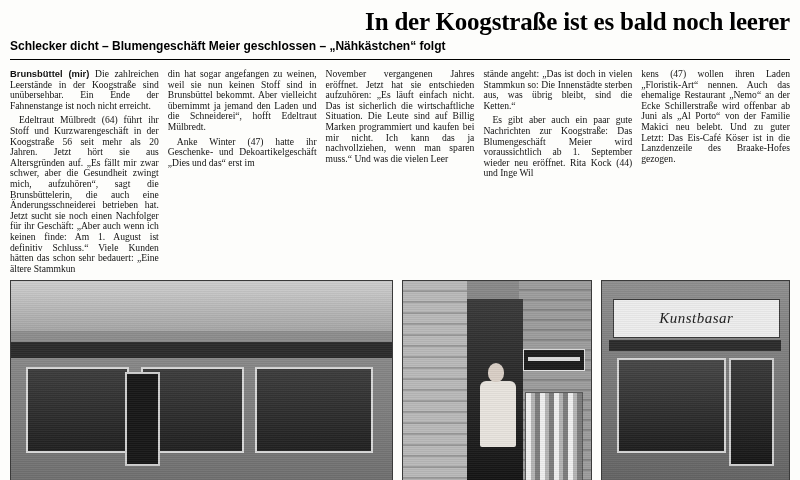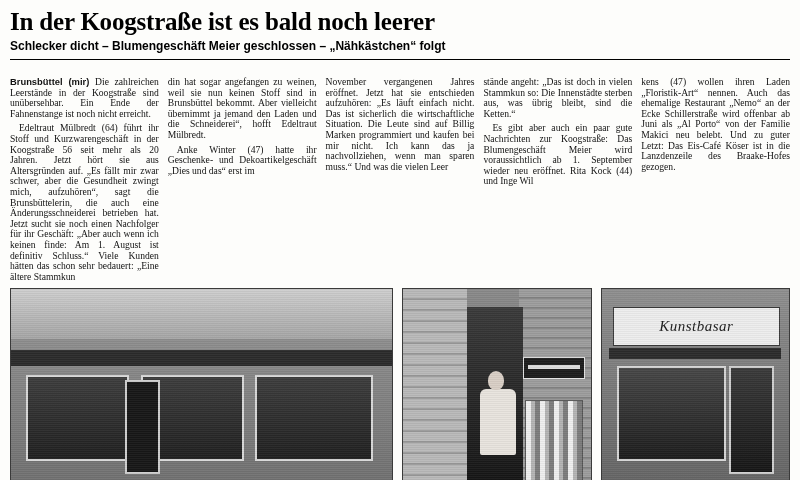--- a/index.html
+++ b/index.html
@@ -16,21 +16,21 @@
   }
   .page {
     position: relative;
     width: 800px;
     height: 480px;
     box-sizing: border-box;
     padding: 6px 10px 4px 10px;
     background: #fdfdfb;
   }
   .headline {
-    text-align: left;
+    text-align: right;
     font-family: "Liberation Serif", serif;
     font-weight: bold;
     font-size: 25px;
     line-height: 28px;
     letter-spacing: -0.2px;
     margin: 2px 0 2px 0;
     color: #000;
   }
   .subhead {
     text-align: left;
@@ -49,21 +49,21 @@
   .columns {
     display: flex;
     gap: 9px;
     align-items: flex-start;
   }
   .col {
     width: 25%;
     box-sizing: border-box;
   }
   .col p {
-    margin: 12px 0 0 0;
+    margin: 4px 0 0 0;
     font-family: "Liberation Serif", serif;
     font-size: 9.6px;
     line-height: 10.6px;
     text-align: justify;
     text-justify: inter-word;
     hyphens: auto;
     -webkit-hyphens: auto;
     color: #121212;
   }
   .col p + p {

